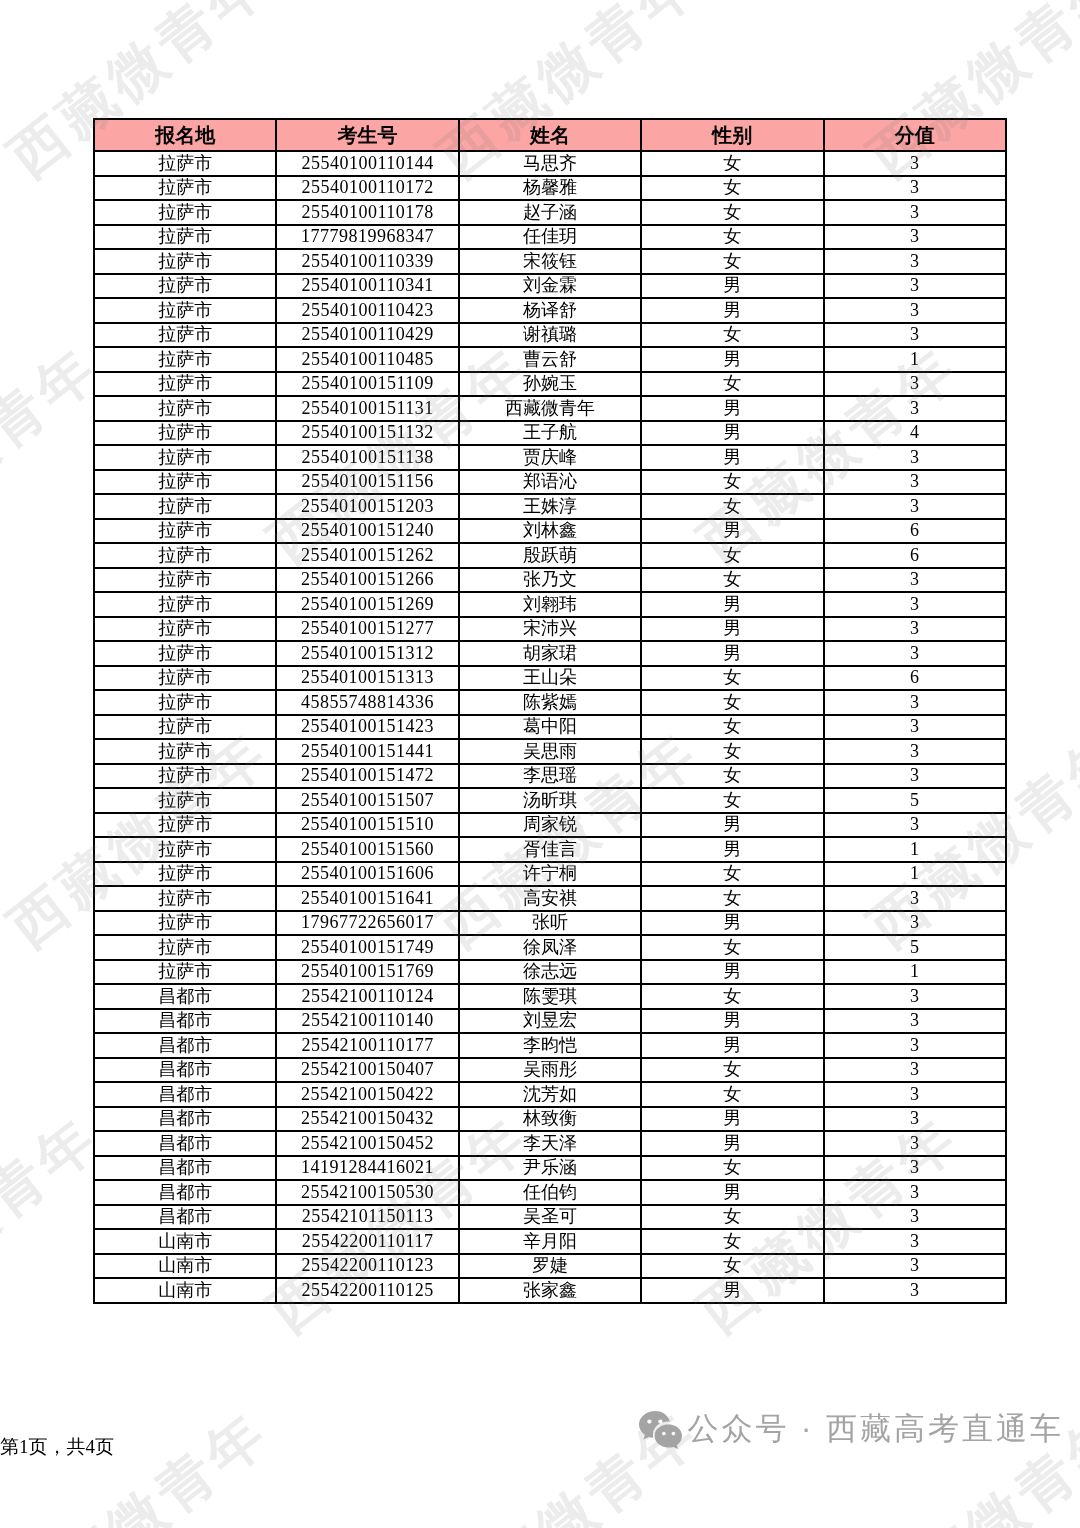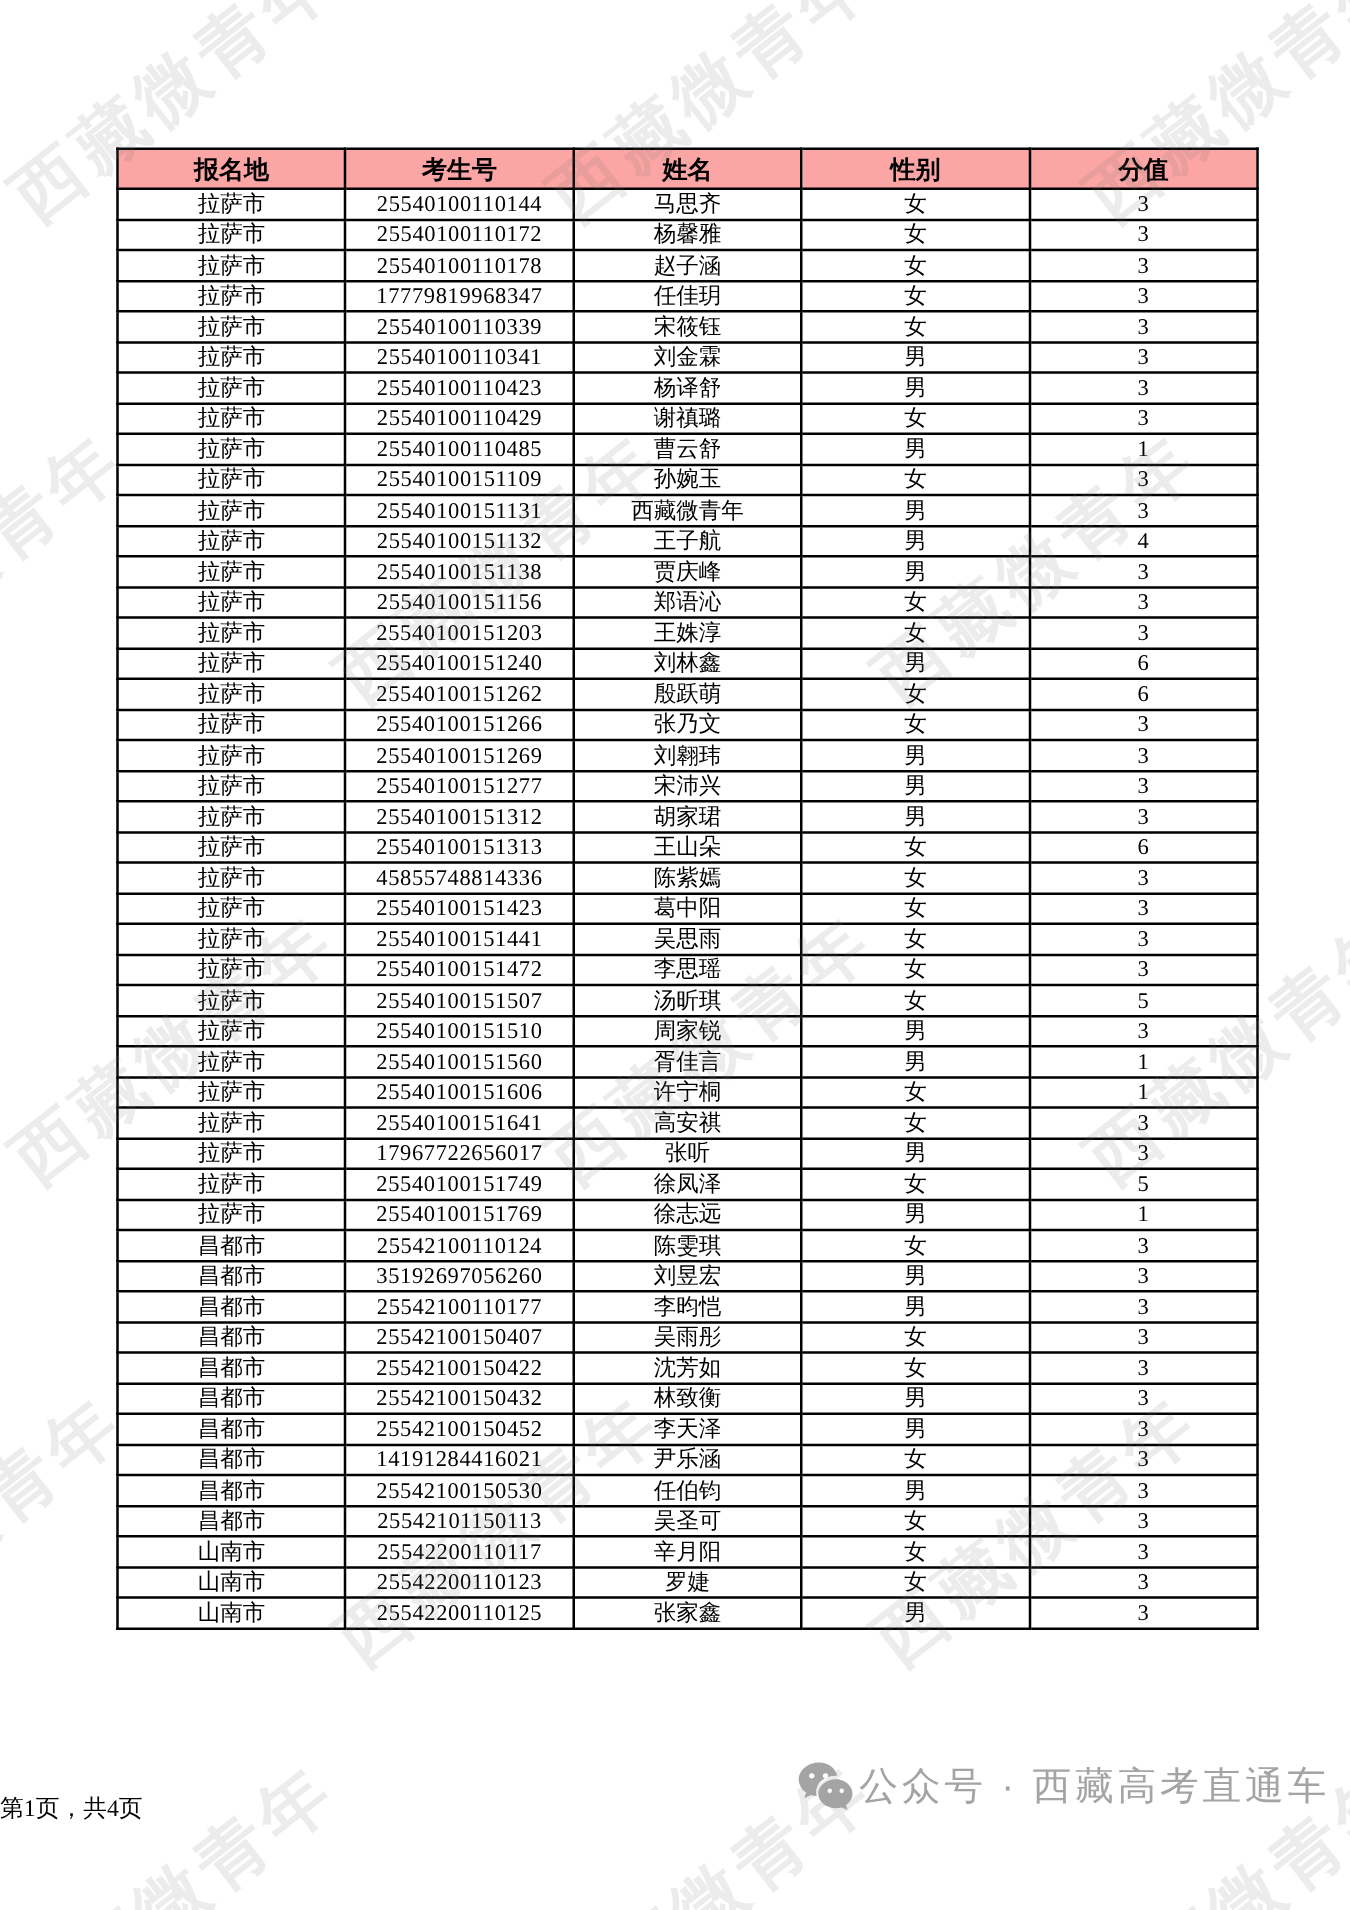--- a/index.html
+++ b/index.html
@@ -77,20 +77,21 @@
     top:1434px;left:0;width:100%;
     font-size:19px;
     z-index:2;
   }
   
   #wechat-bar{
     position:absolute;
     top:1408px;
     right:16px;
     display:flex;
+    align-items:center;
     gap:2px;
     z-index:6;
   }
   #wechat-bar .credit-text{
     font-family:"Liberation Sans","DejaVu Sans",sans-serif;
     font-size:31px;
     letter-spacing:3px;
     color:#a4a4a4;
   }
   #wechat-bar svg{display:block;}
@@ -370,21 +371,21 @@
         </tr>
         <tr>
           <td>昌都市</td>
           <td class="num">25542100110124</td>
           <td>陈雯琪</td>
           <td>女</td>
           <td class="num">3</td>
         </tr>
         <tr>
           <td>昌都市</td>
-          <td class="num">35192697056260</td>
+          <td class="num">25542100110140</td>
           <td>刘昱宏</td>
           <td>男</td>
           <td class="num">3</td>
         </tr>
         <tr>
           <td>昌都市</td>
           <td class="num">25542100110177</td>
           <td>李昀恺</td>
           <td>男</td>
           <td class="num">3</td>

